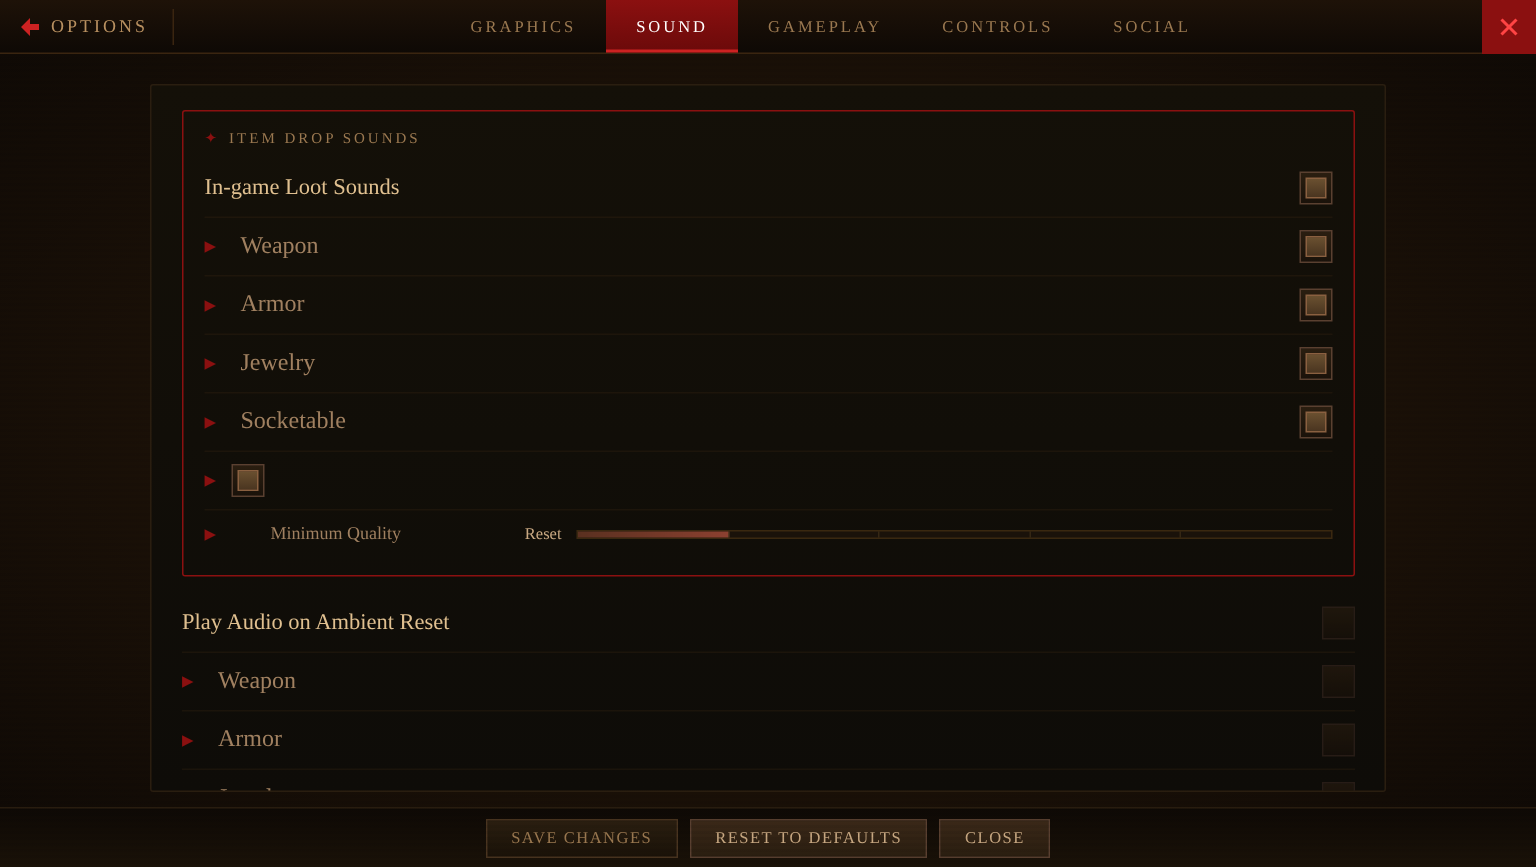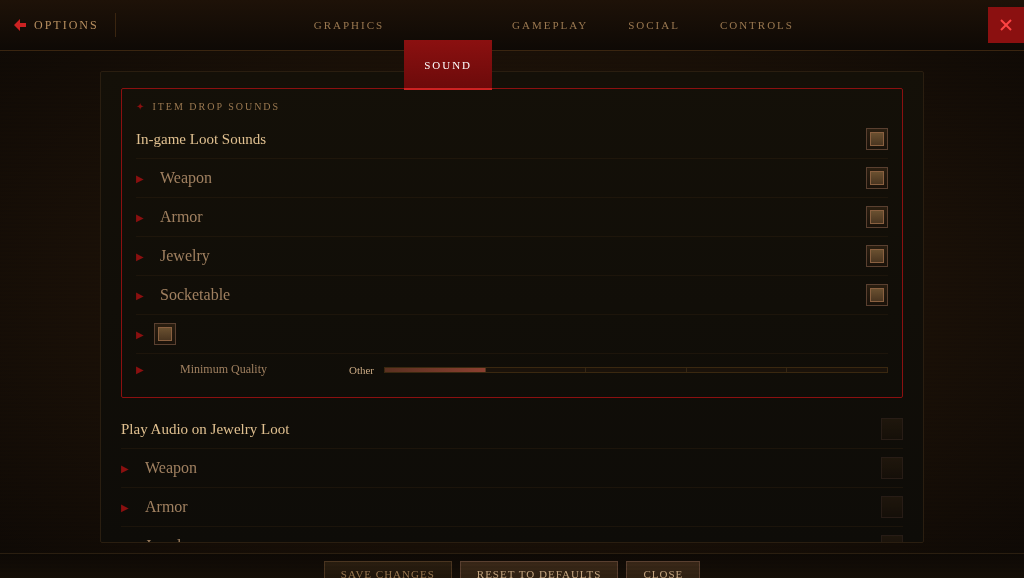--- a/index.html
+++ b/index.html
@@ -22,21 +22,21 @@
       inset: 0;
       background: 
         repeating-linear-gradient(0deg, transparent, transparent 2px, rgba(0,0,0,0.05) 2px, rgba(0,0,0,0.05) 4px);
       pointer-events: none;
     }
 
     
     .top-nav {
       display: flex;
       align-items: center;
-      height: 51px;
+      height: 36px;
       background: linear-gradient(180deg, #1e1208 0%, #0e0905 100%);
       border-bottom: 1px solid #3a2510;
       position: relative;
       z-index: 10;
     }
 
     .nav-back {
       display: flex;
       align-items: center;
       padding: 0 12px;
@@ -61,21 +61,21 @@
 
     .nav-divider {
       width: 1px;
       height: 24px;
       background: #3a2510;
       margin: 0 4px;
     }
 
     .nav-tabs {
       display: flex;
-      align-items: flex-start;
+      align-items: flex-end;
       flex: 1;
       justify-content: center;
       gap: 0;
       height: 100%;
     }
 
     .nav-tab {
       padding: 0 20px;
       height: 100%;
       display: flex;
@@ -356,22 +356,22 @@
     <svg class="nav-back-arrow" viewBox="0 0 16 16" fill="#cc2222">
       <polygon points="8,2 2,8 8,14 8,10 14,10 14,6 8,6"></polygon>
     </svg>
     <span class="nav-options-label">OPTIONS</span>
   </div>
   <div class="nav-divider"></div>
   <div class="nav-tabs">
     <div class="nav-tab">Graphics</div>
     <div class="nav-tab active">Sound</div>
     <div class="nav-tab">Gameplay</div>
+    <div class="nav-tab">Controls</div>
     <div class="nav-tab">Social</div>
-    <div class="nav-tab">Controls</div>
   </div>
   <div class="nav-close">
     <svg width="14" height="14" viewBox="0 0 14 14" fill="#ff4444">
       <line x1="2" y1="2" x2="12" y2="12" stroke="#ff4444" stroke-width="2"></line>
       <line x1="12" y1="2" x2="2" y2="12" stroke="#ff4444" stroke-width="2"></line>
     </svg>
   </div>
 </nav>
 
 <div class="main-content">
@@ -414,37 +414,37 @@
         </div>
 
         <div class="setting-row">
           <span class="setting-chevron">▶</span>
           <div class="checkbox checked"></div>
         </div>
 
         <div class="slider-row">
           <span class="setting-chevron">▶</span>
           <span class="slider-label">Minimum Quality</span>
-          <span class="slider-value-label">Other</span>
+          <span class="slider-value-label">Reset</span>
           <div class="slider-track">
             <div class="slider-segments">
               <div class="slider-segment filled"></div>
               <div class="slider-segment"></div>
               <div class="slider-segment"></div>
               <div class="slider-segment"></div>
               <div class="slider-segment"></div>
             </div>
           </div>
         </div>
       </div>
 
       <div class="section-group no-border">
 
         <div class="setting-row main-row">
-          <span class="setting-label main">Play Audio on Jewelry Loot</span>
+          <span class="setting-label main">Play Audio on Ambient Reset</span>
           <div class="checkbox unchecked"></div>
         </div>
 
         <div class="setting-row">
           <span class="setting-chevron">▶</span>
           <span class="setting-label sub">Weapon</span>
           <div class="checkbox unchecked"></div>
         </div>
 
         <div class="setting-row">

